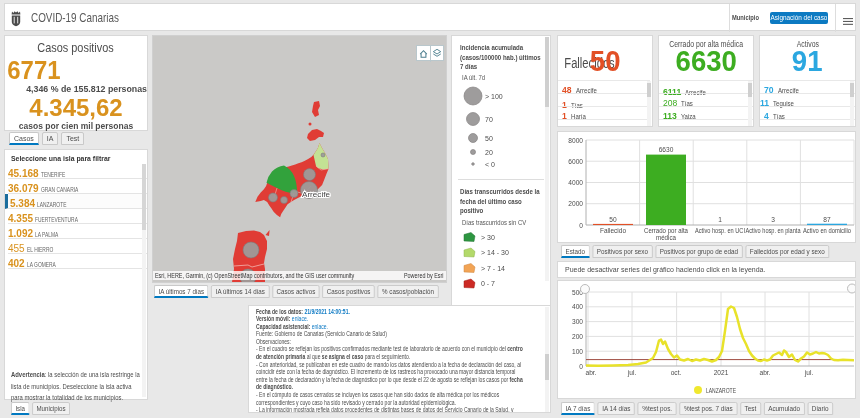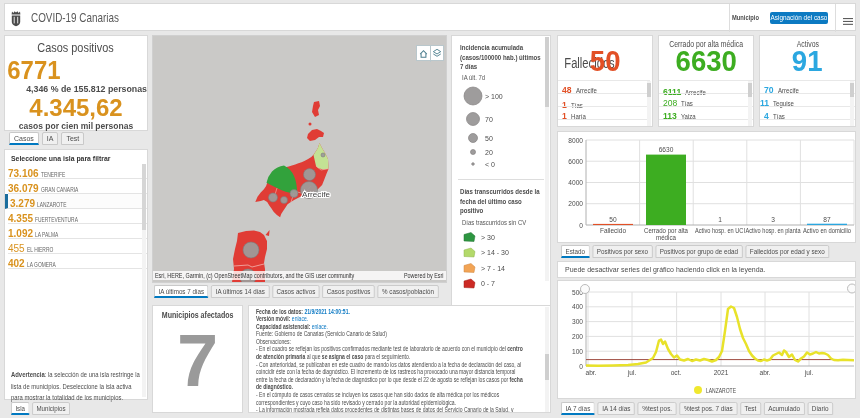--- a/index.html
+++ b/index.html
@@ -44,23 +44,23 @@
 </div>
 <div class="tabs" style="left:9px;top:132px">
   <div class="tab act">Casos</div>
       <div class="tab">IA</div>
       <div class="tab">Test</div>
 </div>
 
 <div class="panel" style="left:4px;top:149px;width:144px;height:251px">
   <div style="position:absolute;left:6px;top:4px;font-size:8px;font-weight:bold;color:#323232"><span class="cx" style="transform:scaleX(.86)">Seleccione una isla para filtrar</span></div>
   <div id="islands" style="position:absolute;left:0;top:14px;width:142px">
-        <div style="position:relative;height:15px;line-height:15px;border-bottom:1px solid #e4e4e4;margin-left:3px;padding-left:0px;white-space:nowrap"><span style="font-size:10px;font-weight:bold;color:#d9921e">73.106</span><span class="cx" style="font-size:7px;color:#666;transform:scaleX(.7);margin-left:2px">TENERIFE</span></div>
+        <div style="position:relative;height:15px;line-height:15px;border-bottom:1px solid #e4e4e4;margin-left:3px;padding-left:0px;white-space:nowrap"><span style="font-size:10px;font-weight:bold;color:#d9921e">45.168</span><span class="cx" style="font-size:7px;color:#666;transform:scaleX(.7);margin-left:2px">TENERIFE</span></div>
         <div style="position:relative;height:15px;line-height:15px;border-bottom:1px solid #e4e4e4;margin-left:3px;padding-left:0px;white-space:nowrap"><span style="font-size:10px;font-weight:bold;color:#d9921e">36.079</span><span class="cx" style="font-size:7px;color:#666;transform:scaleX(.7);margin-left:2px">GRAN CANARIA</span></div>
-        <div style="position:relative;height:15px;line-height:15px;border-bottom:1px solid #e4e4e4;border-left:3px solid #1b6d9d;background:#fcfcfc;padding-left:2px;white-space:nowrap"><span style="font-size:10px;font-weight:bold;color:#d9921e">3.279</span><span class="cx" style="font-size:7px;color:#666;transform:scaleX(.7);margin-left:2px">LANZAROTE</span></div>
+        <div style="position:relative;height:15px;line-height:15px;border-bottom:1px solid #e4e4e4;border-left:3px solid #1b6d9d;background:#fcfcfc;padding-left:2px;white-space:nowrap"><span style="font-size:10px;font-weight:bold;color:#d9921e">5.384</span><span class="cx" style="font-size:7px;color:#666;transform:scaleX(.7);margin-left:2px">LANZAROTE</span></div>
         <div style="position:relative;height:15px;line-height:15px;border-bottom:1px solid #e4e4e4;margin-left:3px;padding-left:0px;white-space:nowrap"><span style="font-size:10px;font-weight:bold;color:#d9921e">4.355</span><span class="cx" style="font-size:7px;color:#666;transform:scaleX(.7);margin-left:2px">FUERTEVENTURA</span></div>
         <div style="position:relative;height:15px;line-height:15px;border-bottom:1px solid #e4e4e4;margin-left:3px;padding-left:0px;white-space:nowrap"><span style="font-size:10px;font-weight:bold;color:#d9921e">1.092</span><span class="cx" style="font-size:7px;color:#666;transform:scaleX(.7);margin-left:2px">LA PALMA</span></div>
         <div style="position:relative;height:15px;line-height:15px;border-bottom:1px solid #e4e4e4;margin-left:3px;padding-left:0px;white-space:nowrap"><span style="font-size:10px;font-weight:normal;color:#d9921e">455</span><span class="cx" style="font-size:7px;color:#666;transform:scaleX(.7);margin-left:2px">EL HIERRO</span></div>
         <div style="position:relative;height:15px;line-height:15px;border-bottom:1px solid #e4e4e4;margin-left:3px;padding-left:0px;white-space:nowrap"><span style="font-size:10px;font-weight:bold;color:#d9921e">402</span><span class="cx" style="font-size:7px;color:#666;transform:scaleX(.7);margin-left:2px">LA GOMERA</span></div>
       </div>
   <div style="position:absolute;right:1px;top:14px;width:4px;height:233px;background:#f3f3f3"></div>
   <div style="position:absolute;right:1px;top:14px;width:4px;height:66px;background:#d6d6d6"></div>
   <div style="position:absolute;left:6px;top:219px;width:160px;font-size:7.2px;line-height:11.6px;color:#4c4c4c;transform:scaleX(.82);transform-origin:0 0"><b>Advertencia</b>: la selección de una isla restringe la lista de municipios. Deseleccione la isla activa para mostrar la totalidad de los municipios.</div>
 </div>
 <div class="tabs" style="left:11px;top:402px;transform:scaleX(.88)">
@@ -166,24 +166,20 @@
       <text x="29" y="8.5">&gt; 30</text>
       <text x="29" y="24">&gt; 14 - 30</text>
       <text x="29" y="39.5">&gt; 7 - 14</text>
       <text x="29" y="55">0 - 7</text>
     </g>
   </svg>
   <div style="position:absolute;right:1px;top:1px;width:4px;height:244px;background:#f3f3f3"></div>
   <div style="position:absolute;right:1px;top:1px;width:4px;height:70px;background:#cfcfcf"></div>
 </div>
 
-<div class="panel" style="left:152px;top:305px;width:91px;height:108px">
-  <div style="position:absolute;top:4px;width:100%;text-align:center;font-size:8.6px;font-weight:bold;color:#4c4c4c"><span class="cc" style="transform:scaleX(.82)">Municipios afectados</span></div>
-  <div style="position:absolute;top:12px;width:100%;text-align:center;font-size:74px;font-weight:bold;color:#9a9a9a">7</div>
-</div>
 
 <div class="panel" style="left:248px;top:305px;width:303px;height:108px;overflow:hidden">
   <div style="position:absolute;left:7px;top:1.5px;width:400px;font-size:7px;line-height:7.6px;color:#4c4c4c;transform:scaleX(.72);transform-origin:0 0">
     <b>Fecha de los datos: <span style="color:#0e7ac4">21/9/2021 14:00:51.</span></b><br>
     <b>Versión móvil:</b> <span style="color:#0e7ac4">enlace.</span><br>
     <b>Capacidad asistencial:</b> <span style="color:#0e7ac4">enlace.</span><br>
     Fuente: Gobierno de Canarias (Servicio Canario de Salud)<br>
     Observaciones:<br>
     - En el cuadro se reflejan los positivos confirmados mediante test de laboratorio de acuerdo con el municipio del <b>centro</b><br>
     <b>de atención primaria</b> al que <b>se asigna el caso</b> para el seguimiento.<br>

